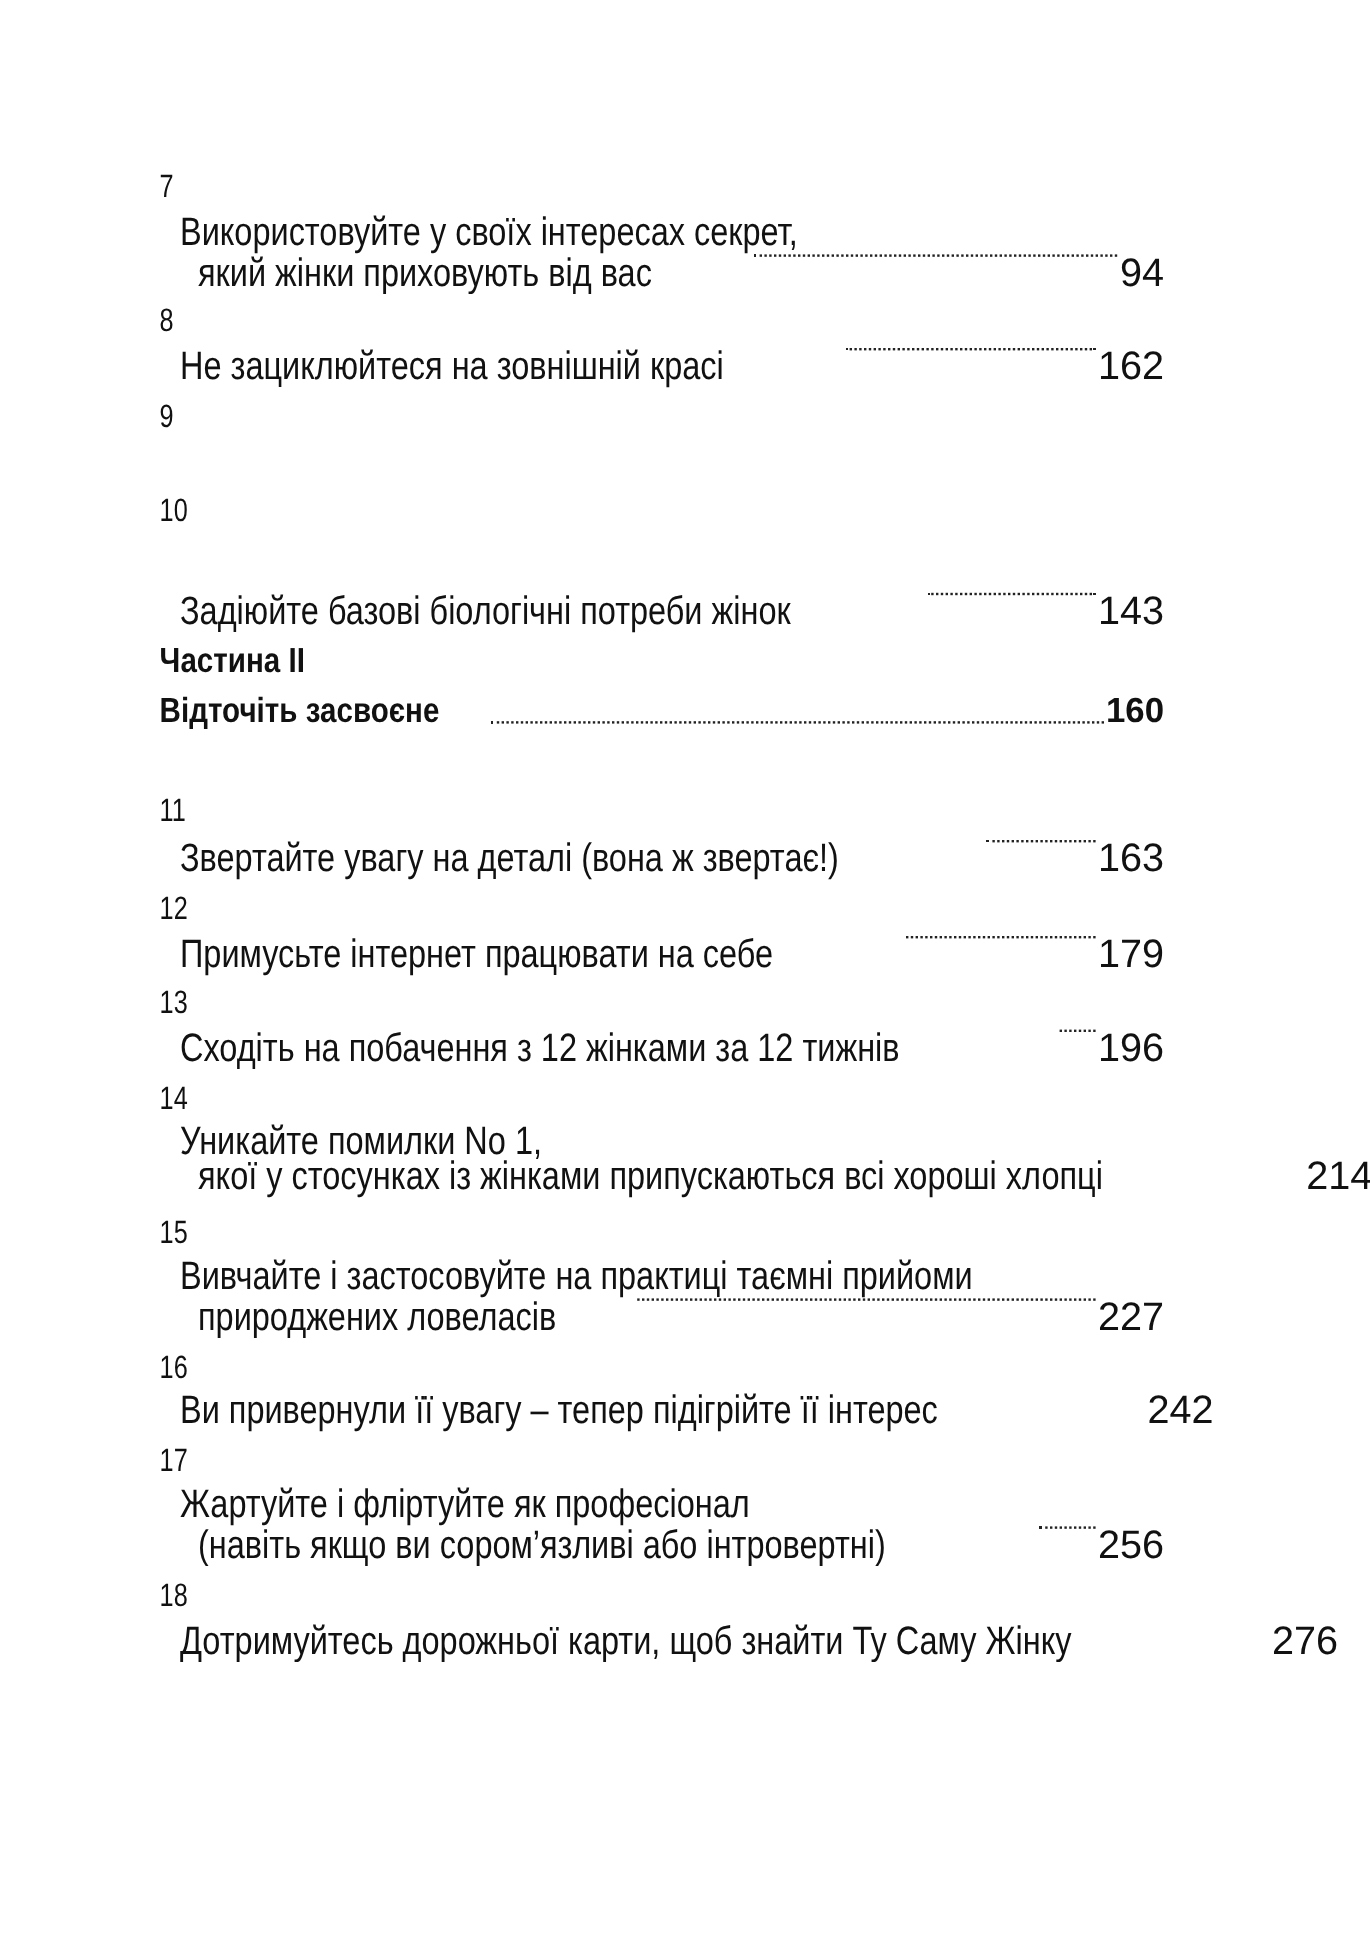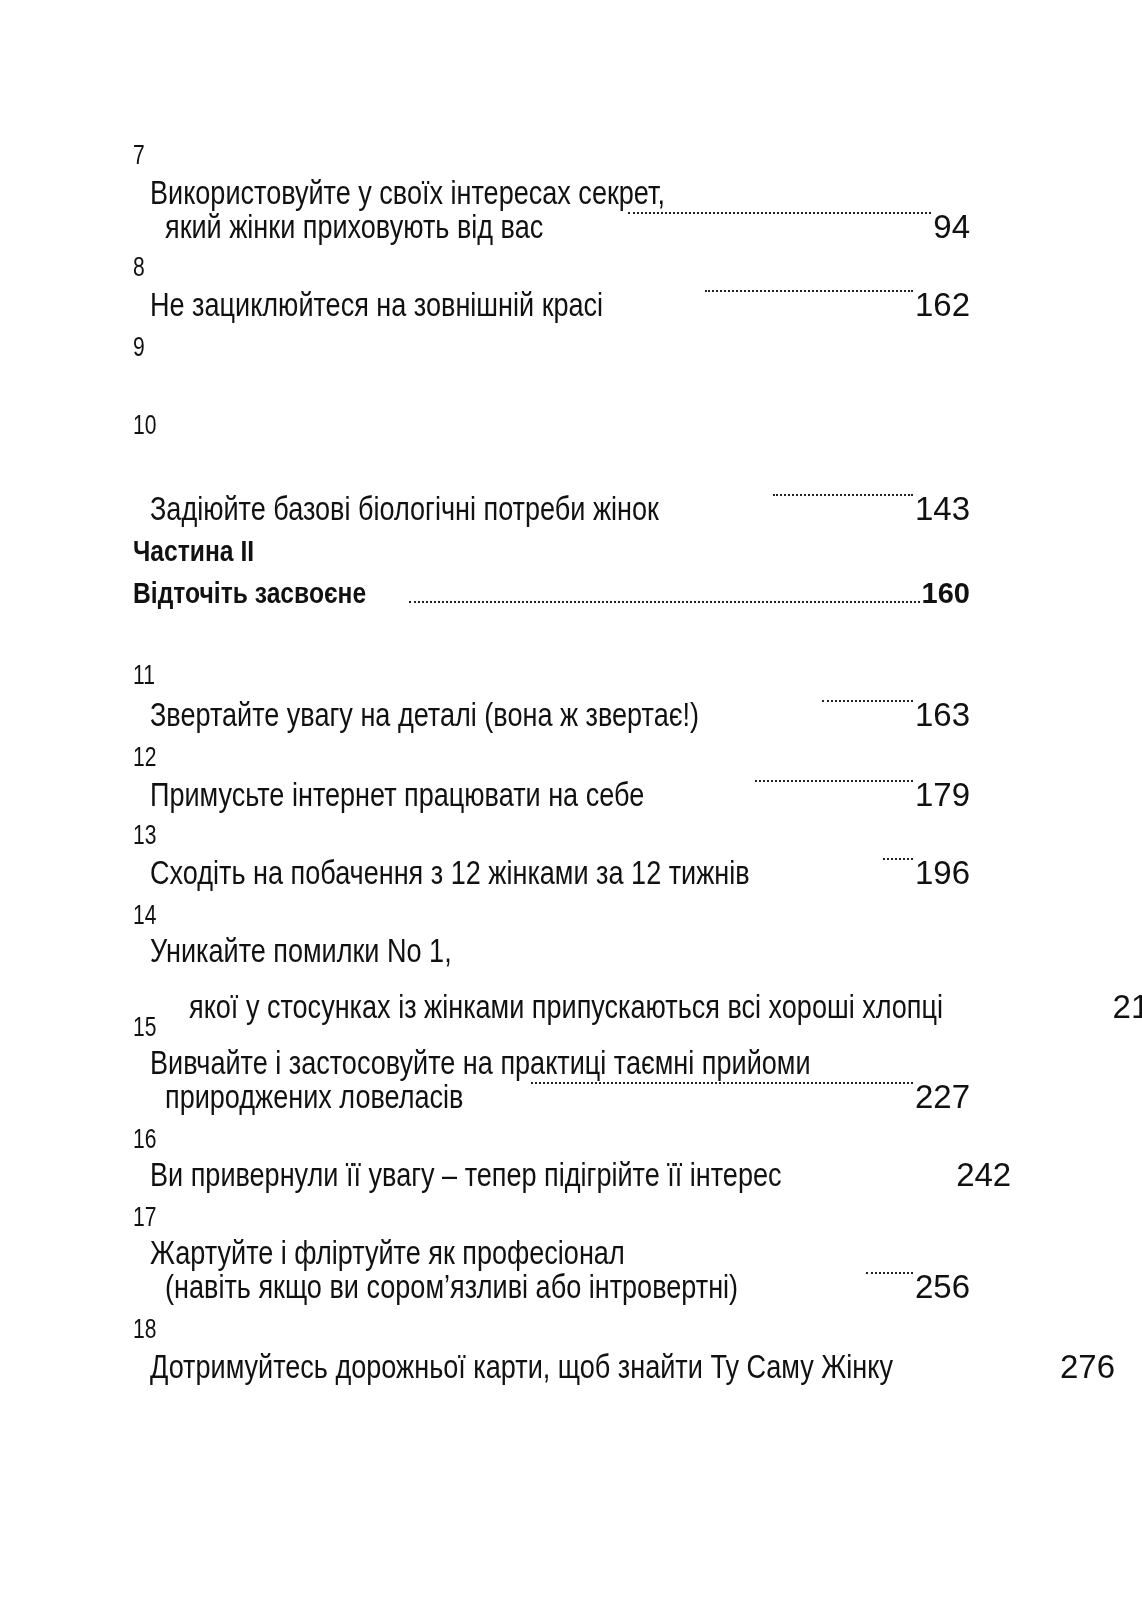--- a/index.html
+++ b/index.html
@@ -77,21 +77,21 @@
   <div class="line" style="top:858px;">
     <span class="t">Сходіть на побачення з 12 жінками за 12 тижнів</span>
     <span class="dots"></span>
     <span class="p">196</span>
   </div>
 
   <div class="num" style="top:900px">14</div>
   <div class="line" style="top:936px;">
     <span class="t">Уникайте помилки No 1,</span>
   </div>
-  <div class="line indent" style="top:992px;margin-left:24px;">
+  <div class="line indent" style="top:965px;">
     <span class="t">якої у стосунках із жінками припускаються всі хороші хлопці</span>
     <span class="dots"></span>
     <span class="p">214</span>
   </div>
 
   <div class="num" style="top:1012px">15</div>
   <div class="line" style="top:1048px;">
     <span class="t">Вивчайте і застосовуйте на практиці таємні прийоми</span>
   </div>
   <div class="line indent" style="top:1082px;">

